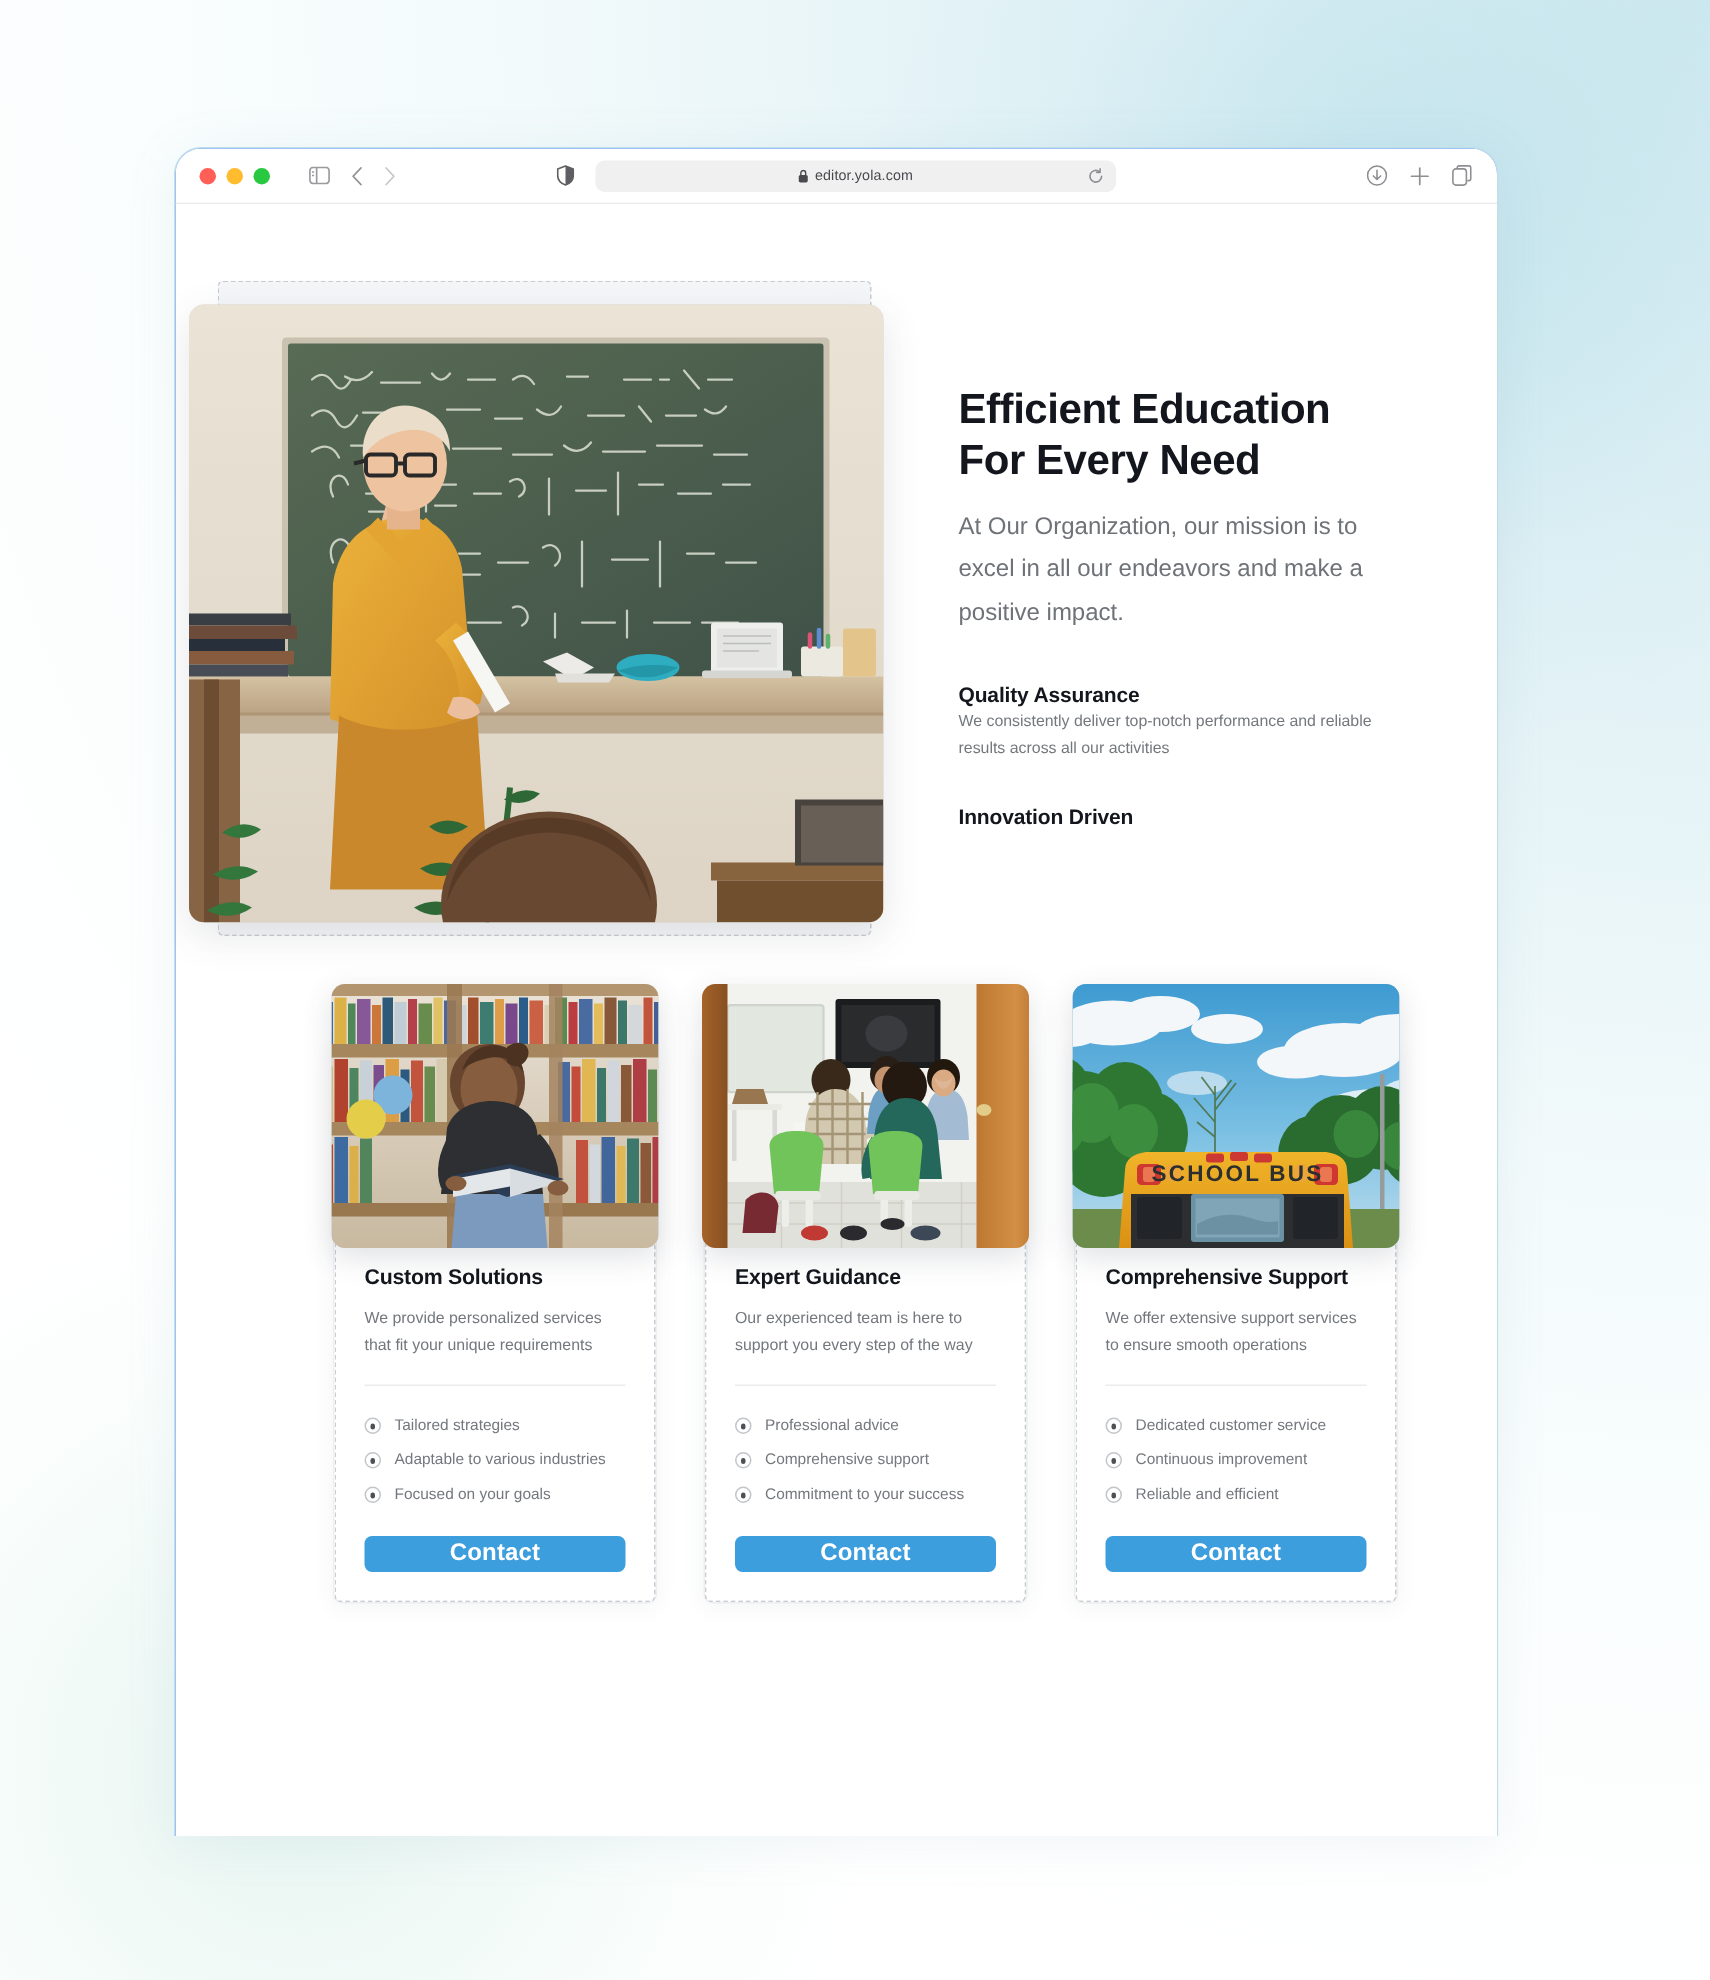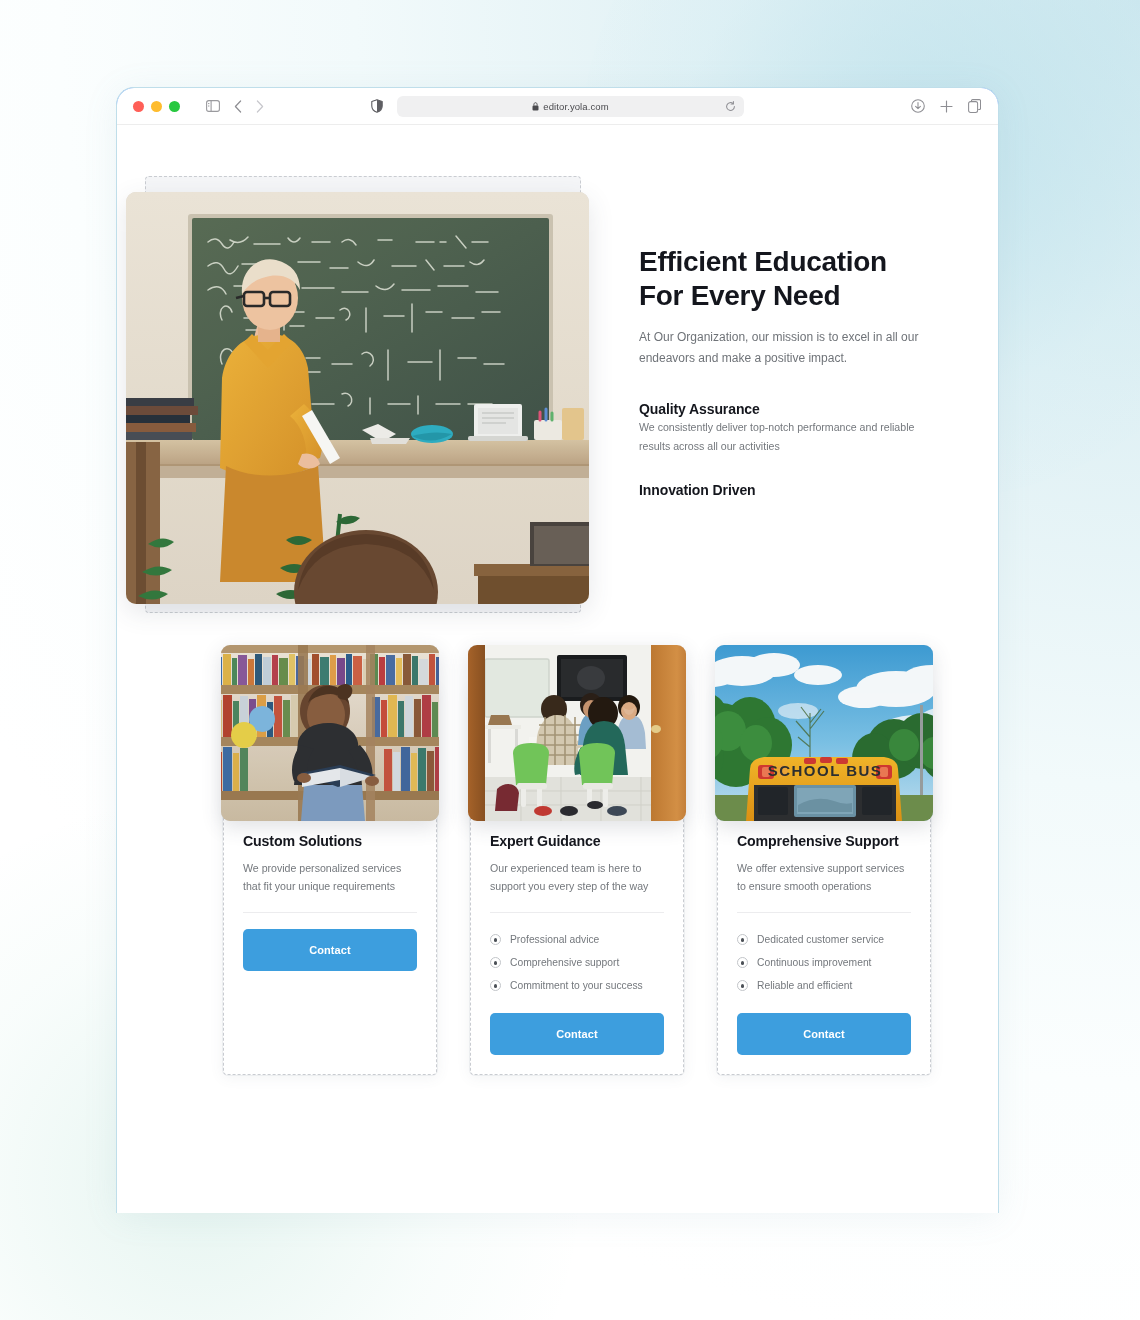--- a/index.html
+++ b/index.html
@@ -33,21 +33,21 @@
     width: 700px; height: 700px;
     border-radius: 50%;
     background: radial-gradient(circle, rgba(190,226,236,.75) 0%, rgba(214,238,244,.35) 50%, rgba(255,255,255,0) 75%);
     pointer-events: none;
   }
 
   
   .browser {
     position: absolute;
     left: 116px;
-    top: 87px;
+    top: 98px;
     width: 883px;
     height: 1126px;
     background: #3b82f6;
     border: 1px solid #bfdeea;
     border-bottom: none;
     border-radius: 18px 18px 0 0;
     overflow: hidden;
     box-shadow: 0 4px 34px rgba(120,160,175,.10);
   }
 
@@ -159,21 +159,21 @@
   }
   .h1 {
     font-size: 28px;
     font-weight: 700;
     line-height: 1.21;
     color: #14161d;
     letter-spacing: -0.3px;
   }
   .lead {
     margin-top: 14px;
-    font-size: 12px;
+    font-size: 16px;
     line-height: 1.78;
     color: #6f7378;
   }
   .feat { margin-top: 32px; }
   .feat + .feat { margin-top: 27px; }
   .feat-title {
     font-size: 14px;
     font-weight: 700;
     color: #14161d;
     letter-spacing: -0.1px;
@@ -273,27 +273,27 @@
   }
   .bullet-ic::after {
     content: "";
     width: 3.4px; height: 3.4px;
     border-radius: 50%;
     background: #4c5157;
   }
   .contact-btn {
     margin-top: 16px;
     width: 100%;
-    height: 42px;
+    height: 24px;
     border: none;
     border-radius: 5px;
     background: #3d9ede;
     color: #ffffff;
     font-family: "Liberation Sans", sans-serif;
-    font-size: 11px;
+    font-size: 16px;
     font-weight: 700;
     letter-spacing: .1px;
     cursor: pointer;
     position: relative;
     z-index: 3;
   }
 </style>
 </head>
 <body>
 
@@ -633,20 +633,34 @@
 
               <ellipse cx="100" cy="133" rx="7" ry="5" fill="#8a5f41"></ellipse>
               <ellipse cx="168" cy="136" rx="7" ry="5" fill="#8a5f41"></ellipse>
             </g>
             <rect width="252" height="176" fill="#000" opacity="0.02"></rect>
           </svg>
         </div>
         <div class="card-title">Custom Solutions</div>
         <div class="card-desc">We provide personalized services that fit your unique requirements</div>
         <hr class="card-rule">
+        <ul class="bullets">
+          <li>
+            <span class="bullet-ic"></span>
+            <span>Tailored strategies</span>
+          </li>
+          <li>
+            <span class="bullet-ic"></span>
+            <span>Adaptable to various industries</span>
+          </li>
+          <li>
+            <span class="bullet-ic"></span>
+            <span>Focused on your goals</span>
+          </li>
+        </ul>
         <button class="contact-btn">Contact</button>
       </div>
 
       <div class="card">
         <div class="card-dash"></div>
         <div class="card-media">
           <svg viewBox="0 0 252 176" preserveAspectRatio="xMidYMid slice" role="img">
             <defs>
               <linearGradient id="doorg" x1="0" y1="0" x2="1" y2="0">
                 <stop offset="0" stop-color="#7c4a22"></stop>

